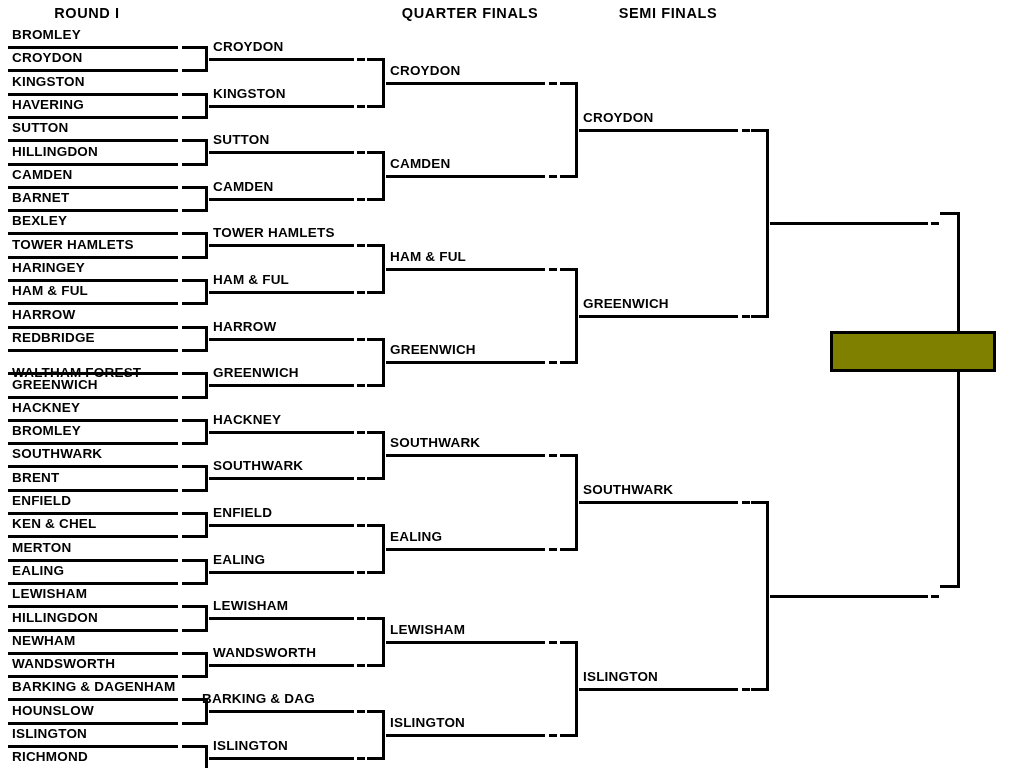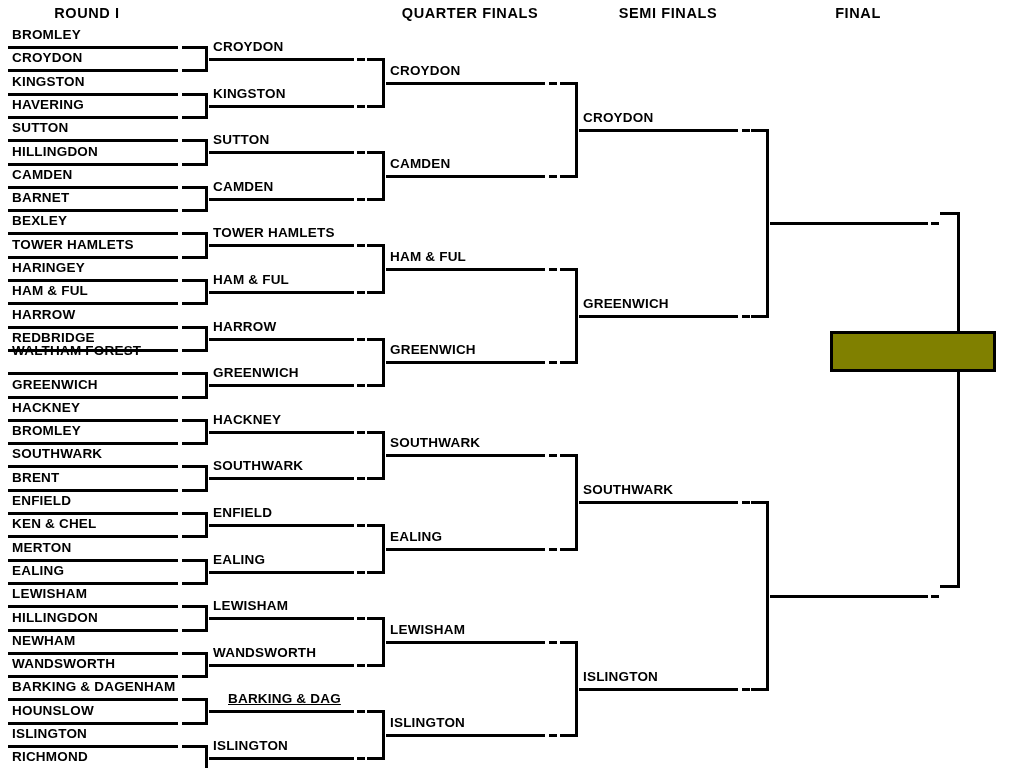--- a/index.html
+++ b/index.html
@@ -70,21 +70,20 @@
     z-index: 5;
   }
 </style>
 </head>
 <body>
 
 <div id="bracket">
     <div class="hdr" style="left: -33px; top: 5px; width: 240px;">ROUND I</div>
     <div class="hdr" style="left: 548px; top: 5px; width: 240px;">SEMI FINALS</div>
     <div class="hdr" style="left: 350px; top: 5px; width: 240px;">QUARTER FINALS</div>
-    <div class="hdr" style="left: 738px; top: 5px; width: 240px;">FINAL</div>
     <div class="uline" style="left: 8px; top: 46px; width: 170px; height: 3px;"></div>
     <div class="team" style="left: 12px; top: 28px;">BROMLEY</div>
     <div class="uline" style="left: 8px; top: 69px; width: 170px; height: 3px;"></div>
     <div class="team" style="left: 12px; top: 51px;">CROYDON</div>
     <div class="uline" style="left: 8px; top: 93px; width: 170px; height: 3px;"></div>
     <div class="team" style="left: 12px; top: 75px;">KINGSTON</div>
     <div class="uline" style="left: 8px; top: 116px; width: 170px; height: 3px;"></div>
     <div class="team" style="left: 12px; top: 98px;">HAVERING</div>
     <div class="uline" style="left: 8px; top: 139px; width: 170px; height: 3px;"></div>
     <div class="team" style="left: 12px; top: 121px;">SUTTON</div>
@@ -100,21 +99,21 @@
     <div class="team" style="left: 12px; top: 238px;">TOWER HAMLETS</div>
     <div class="uline" style="left: 8px; top: 279px; width: 170px; height: 3px;"></div>
     <div class="team" style="left: 12px; top: 261px;">HARINGEY</div>
     <div class="uline" style="left: 8px; top: 302px; width: 170px; height: 3px;"></div>
     <div class="team" style="left: 12px; top: 284px;">HAM &amp; FUL</div>
     <div class="uline" style="left: 8px; top: 326px; width: 170px; height: 3px;"></div>
     <div class="team" style="left: 12px; top: 308px;">HARROW</div>
     <div class="uline" style="left: 8px; top: 349px; width: 170px; height: 3px;"></div>
     <div class="team" style="left: 12px; top: 331px;">REDBRIDGE</div>
     <div class="uline" style="left: 8px; top: 372px; width: 170px; height: 3px;"></div>
-    <div class="team" style="left: 12px; top: 344px;">WALTHAM FOREST</div>
+    <div class="team" style="left: 12px; top: 366px;">WALTHAM FOREST</div>
     <div class="uline" style="left: 8px; top: 396px; width: 170px; height: 3px;"></div>
     <div class="team" style="left: 12px; top: 378px;">GREENWICH</div>
     <div class="uline" style="left: 8px; top: 419px; width: 170px; height: 3px;"></div>
     <div class="team" style="left: 12px; top: 401px;">HACKNEY</div>
     <div class="uline" style="left: 8px; top: 442px; width: 170px; height: 3px;"></div>
     <div class="team" style="left: 12px; top: 424px;">BROMLEY</div>
     <div class="uline" style="left: 8px; top: 465px; width: 170px; height: 3px;"></div>
     <div class="team" style="left: 12px; top: 447px;">SOUTHWARK</div>
     <div class="uline" style="left: 8px; top: 489px; width: 170px; height: 3px;"></div>
     <div class="team" style="left: 12px; top: 471px;">BRENT</div>
@@ -238,21 +237,21 @@
     <div class="hline" style="left: 190px; top: 675px; width: 18px; height: 3px;"></div>
     <div class="vline" style="left: 205px; top: 652px; width: 3px; height: 26px;"></div>
     <div class="uline" style="left: 209px; top: 664px; width: 145px; height: 3px;"></div>
     <div class="team" style="left: 213px; top: 646px;">WANDSWORTH</div>
     <div class="stub" style="left: 182px; top: 698px; width: 8px; height: 3px;"></div>
     <div class="stub" style="left: 182px; top: 722px; width: 8px; height: 3px;"></div>
     <div class="hline" style="left: 190px; top: 698px; width: 18px; height: 3px;"></div>
     <div class="hline" style="left: 190px; top: 722px; width: 18px; height: 3px;"></div>
     <div class="vline" style="left: 205px; top: 698px; width: 3px; height: 27px;"></div>
     <div class="uline" style="left: 209px; top: 710px; width: 145px; height: 3px;"></div>
-    <div class="team" style="left: 228px; top: 692px; text-decoration: underline;">BARKING &amp; DAG</div>
+    <div class="team" style="left: 202px; top: 692px;">BARKING &amp; DAG</div>
     <div class="stub" style="left: 182px; top: 745px; width: 8px; height: 3px;"></div>
     <div class="hline" style="left: 190px; top: 745px; width: 18px; height: 3px;"></div>
     <div class="vline" style="left: 205px; top: 745px; width: 3px; height: 26px;"></div>
     <div class="uline" style="left: 209px; top: 757px; width: 145px; height: 3px;"></div>
     <div class="team" style="left: 213px; top: 739px;">ISLINGTON</div>
     <div class="stub" style="left: 357px; top: 58px; width: 8px; height: 3px;"></div>
     <div class="stub" style="left: 357px; top: 105px; width: 8px; height: 3px;"></div>
     <div class="hline" style="left: 367px; top: 58px; width: 18px; height: 3px;"></div>
     <div class="hline" style="left: 367px; top: 105px; width: 18px; height: 3px;"></div>
     <div class="vline" style="left: 382px; top: 58px; width: 3px; height: 50px;"></div>

